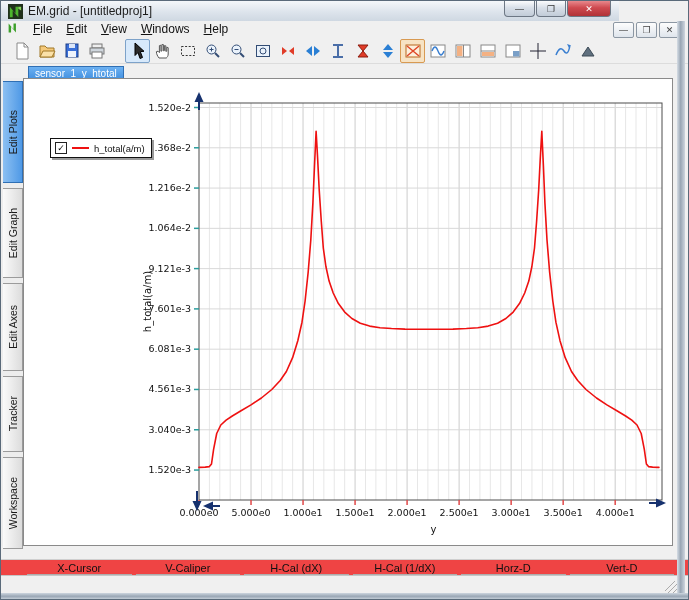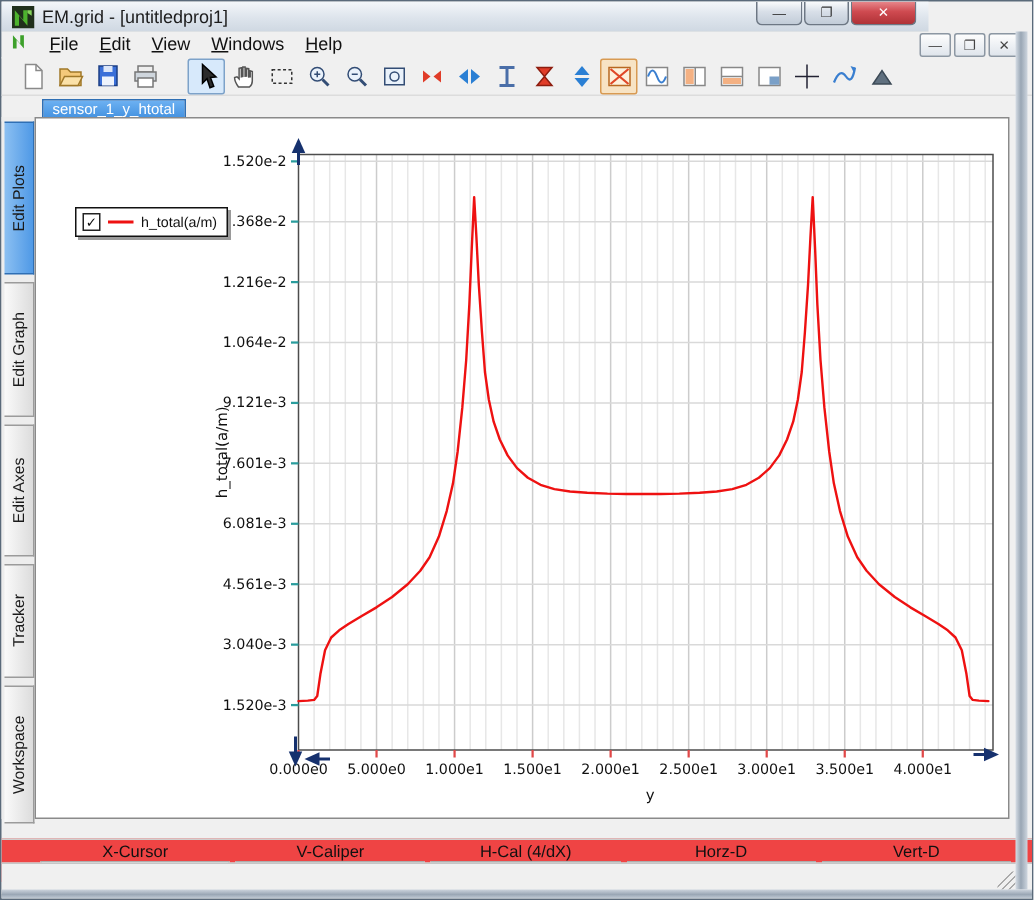--- a/index.html
+++ b/index.html
@@ -417,21 +417,25 @@
   <div class="cursorbar">
     <div class="ccol">
         <div class="chead">X-Cursor</div>
         <div class="cval">7.449e+06</div>
       </div>
     <div class="ccol">
         <div class="chead">V-Caliper</div>
         <div class="cval"></div>
       </div>
     <div class="ccol">
-        <div class="chead">H-Cal (4/dX)</div>
+        <div class="chead">H-Cal (dX)</div>
+        <div class="cval"></div>
+      </div>
+    <div class="ccol">
+        <div class="chead">H-Cal (1/dX)</div>
         <div class="cval"></div>
       </div>
     <div class="ccol">
         <div class="chead">Horz-D</div>
         <div class="cval"></div>
       </div>
     <div class="ccol">
         <div class="chead">Vert-D</div>
         <div class="cval"></div>
       </div>

